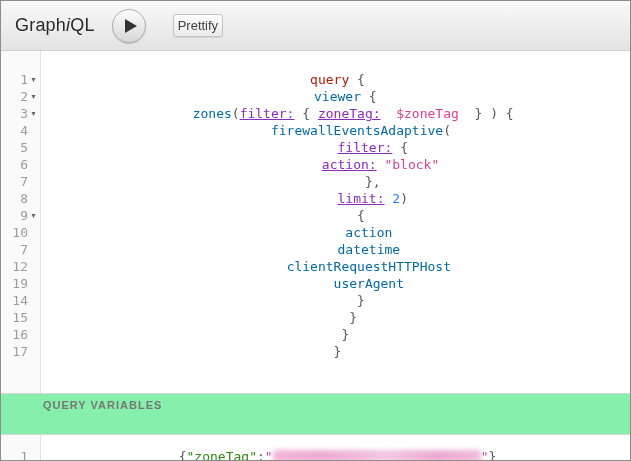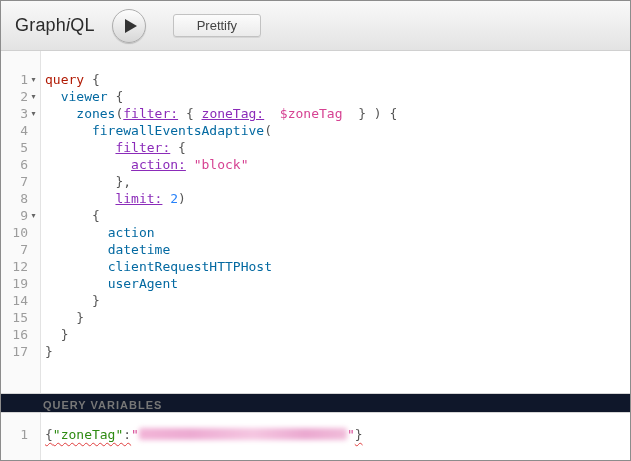--- a/index.html
+++ b/index.html
@@ -21,60 +21,60 @@
     background:linear-gradient(#fdfdfd,#d7d7d7);
     border:1px solid #adadad;box-shadow:0 1px 1px rgba(0,0,0,.18);
     display:flex;align-items:center;justify-content:center;cursor:pointer;padding:0;
   }
   .play{
     width:0;height:0;border-left:12px solid #333;
     border-top:7px solid transparent;border-bottom:7px solid transparent;
     margin-left:4px;
   }
   .tbtn{
-    margin-left:9px;height:23px;padding:0 23px;font-size:13px;color:#444;
+    margin-left:9px;height:23px;padding:0 4px;font-size:13px;color:#444;
     background:linear-gradient(#fcfcfc,#ebebeb);
     border:1px solid #c2c2c2;border-radius:3px;box-shadow:0 1px 0 rgba(0,0,0,.08);
     font-family:"Liberation Sans",sans-serif;cursor:pointer;
   }
   .tbtn.first{margin-left:27px;}
   
   .qeditor{display:flex;height:342px;box-sizing:border-box;background:#fff;overflow:hidden;}
   .gutter{
     width:40px;box-sizing:border-box;background:#fafafa;border-right:1px solid #e3e3e3;
     padding-top:20px;flex:none;
   }
   .gr{display:flex;justify-content:flex-end;align-items:center;height:17px;padding-right:1px;}
   .lnum{color:#9c9c9c;font:13px/17px "DejaVu Sans Mono",monospace;}
   .fold{width:11px;text-align:center;font-size:8px;color:#666;line-height:17px;}
   .code{
     padding:20px 0 0 4px;font:13px/17px "DejaVu Sans Mono",monospace;
-    white-space:pre;color:#333;flex:1;overflow:hidden;
+    white-space:pre;color:#333;flex:1;overflow:hidden;text-align:center;
   }
   .cl{height:17px;}
   
   .tk-kw{color:#B11A04;}
   .tk-prop{color:#0369a1;}
   .tk-attr{color:#8B2BB9;text-decoration:underline;}
   .tk-var{color:#D64292;}
   .tk-str{color:#D64292;}
   .tk-num{color:#2882F9;}
   .tk-punc{color:#555;}
   .tk-pln{color:#333;}
   .tk-jprop{color:#2e8b12;}
   .tk-err{text-decoration:underline wavy #e03c3c;text-decoration-thickness:1px;text-underline-offset:3px;}
   .redacted{
     display:inline-block;width:208px;height:12px;vertical-align:-1px;border-radius:2px;
     background:linear-gradient(90deg,#f2b4d7,#edaad2 25%,#f5c6e1 55%,#eba8d0 80%,#f1bcda);
     filter:blur(2.5px);
   }
   
   .varheader{
-    height:20px;box-sizing:border-box;line-height:22px;
-    background:#0f172a;border-top:1px solid #d6d6d6;border-bottom:1px solid #d6d6d6;
+    height:42px;box-sizing:border-box;line-height:22px;
+    background:#86efac;border-top:1px solid #d6d6d6;border-bottom:1px solid #d6d6d6;
     color:#777;font-size:11px;font-weight:bold;letter-spacing:1px;padding-left:42px;
   }
   .veditor{display:flex;height:53px;box-sizing:border-box;background:#fff;overflow:hidden;}
   .vgut{padding-top:13px;}
   .vcode{padding:13px 0 0 4px;}
 </style>
 </head>
 <body>
 
 <div class="app">

